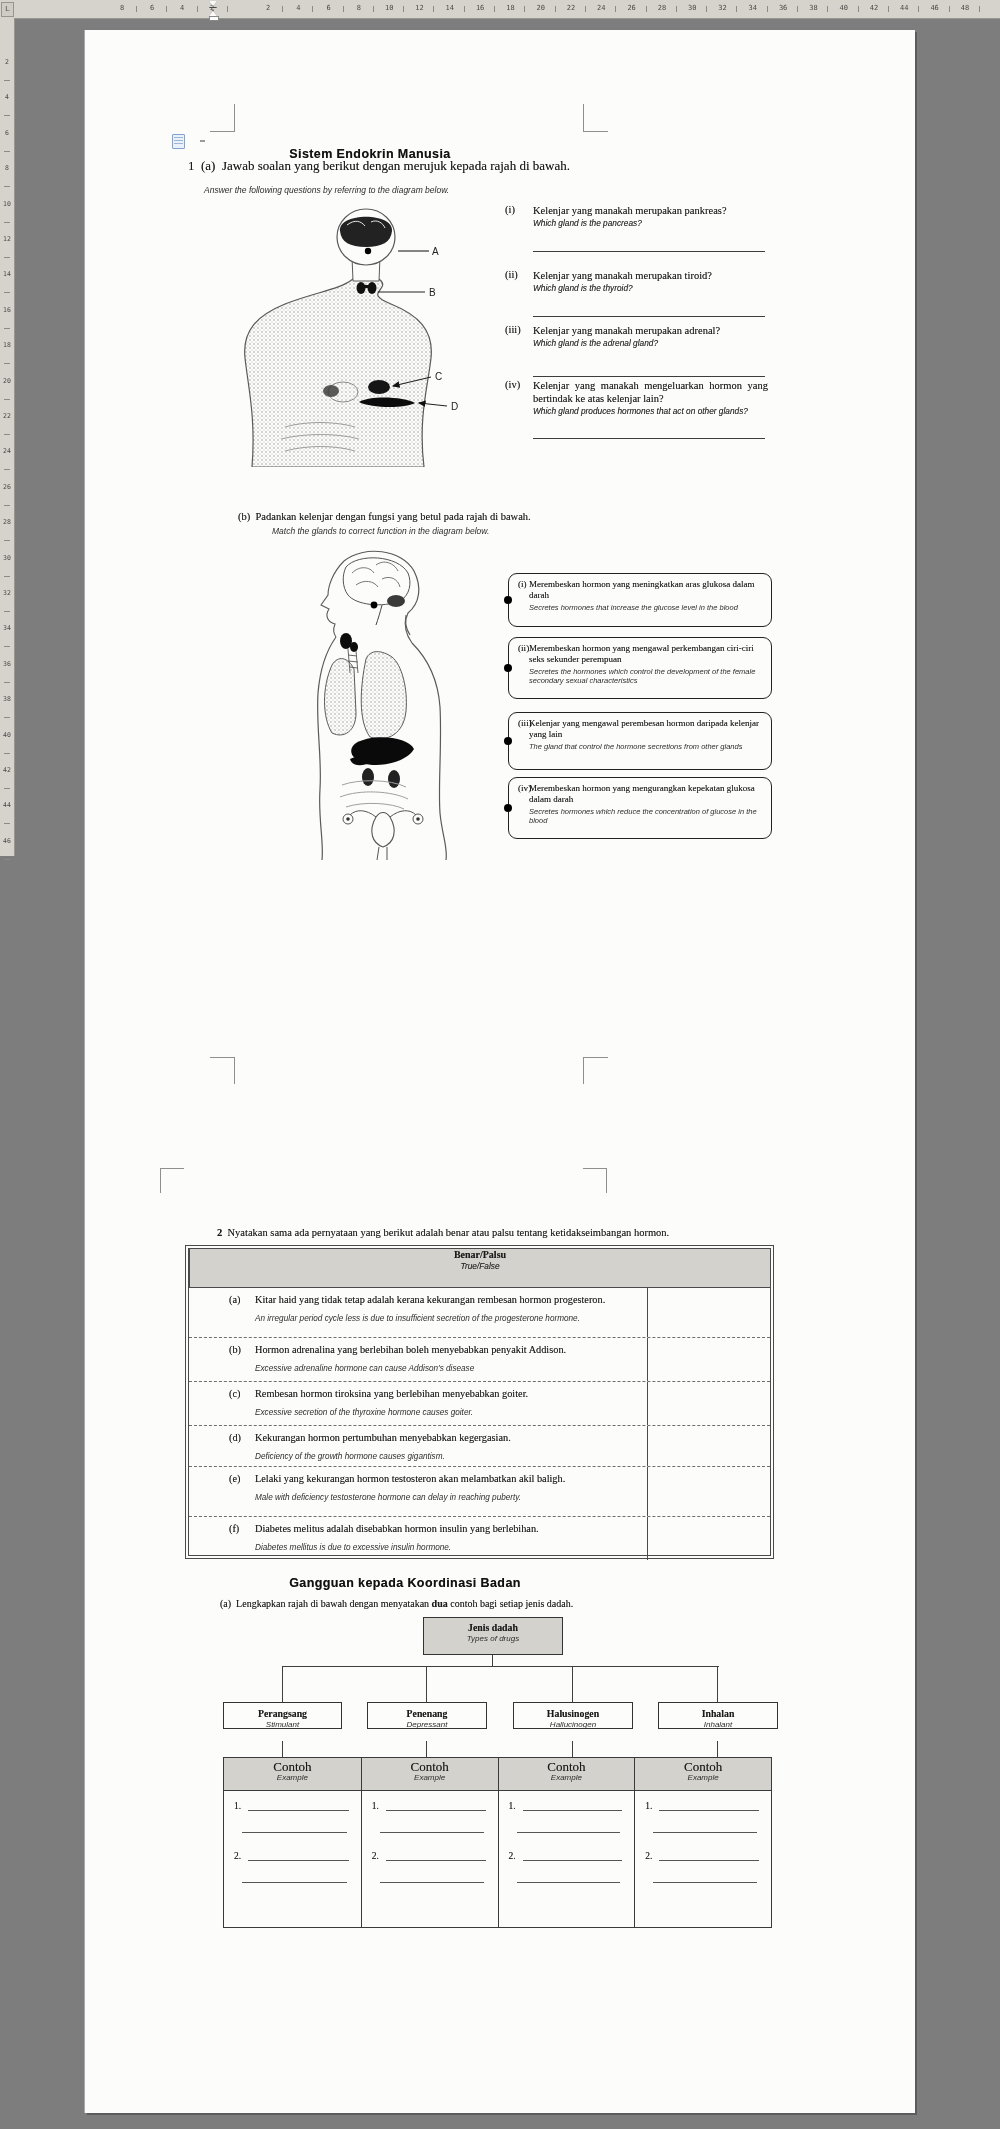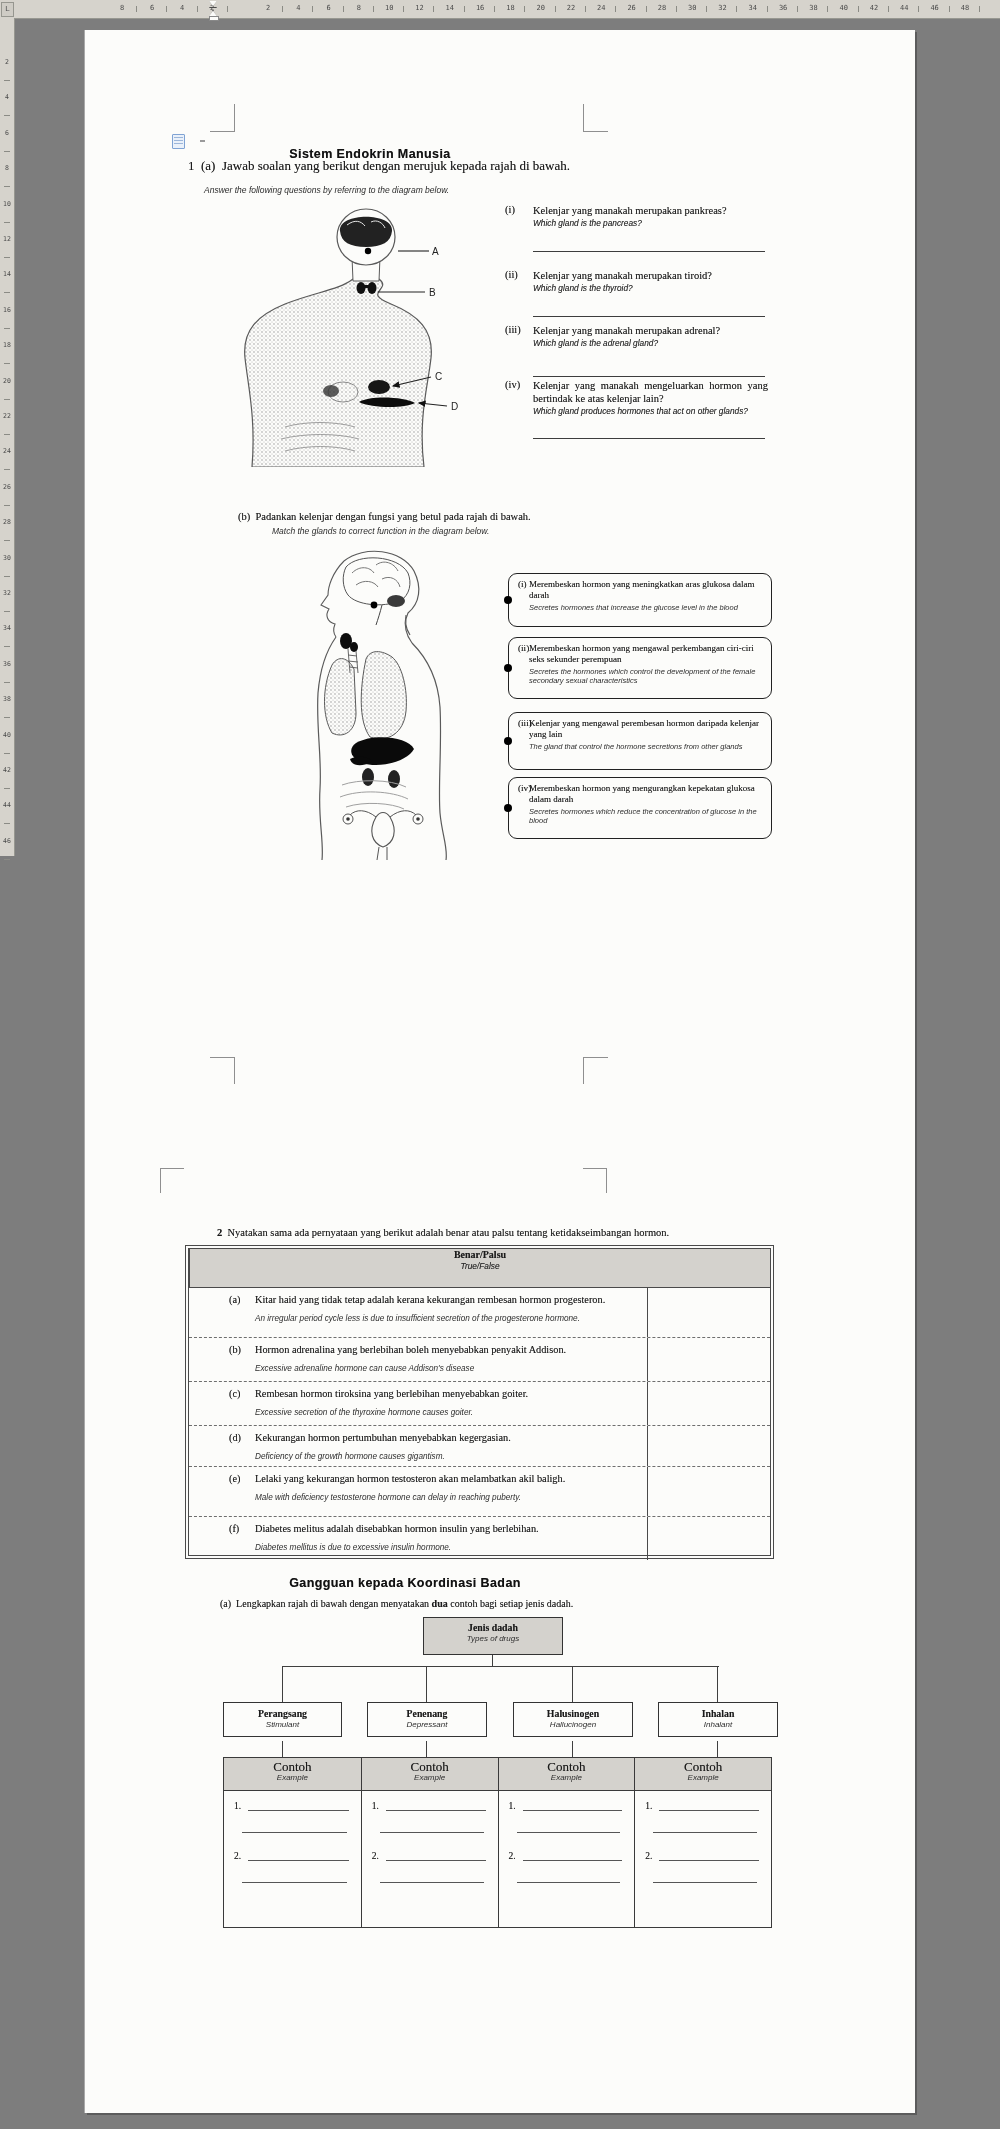--- a/index.html
+++ b/index.html
@@ -77,21 +77,21 @@
   .rlab{position:absolute;left:40px;top:6px;font-size:10.3px}
   .stmt .ms{font-size:10.3px;line-height:11.8px;text-align:justify}
   .stmt .en{font-size:8.2px;line-height:9.6px;margin-top:8px}
   .tf{flex:1;border-left:1.5px solid #4a4a4a}
   
   .conn{position:absolute;background:#3f3f3f}
   .rootbox{left:423px;top:1617px;width:140px;height:38px;border:1.2px solid #333;box-sizing:border-box;text-align:center;padding-top:4px}
   .rootbox .ms{font-size:9.8px;font-weight:bold;line-height:12px}
   .rootbox .en{font-size:8px;line-height:10px}
   .catwrap{left:0;top:0}
-  .catbox{position:absolute;top:1702px;height:35px;border:1.2px solid #333;box-sizing:border-box;background:#fcfcfa;text-align:center;padding-top:5px}
+  .catbox{position:absolute;top:1702px;height:27px;border:1.2px solid #333;box-sizing:border-box;background:#fcfcfa;text-align:center;padding-top:5px}
   .catbox:nth-of-type(1){left:223px;width:119px}
   .catbox:nth-of-type(2){left:367px;width:120px}
   .catbox:nth-of-type(3){left:513px;width:120px}
   .catbox:nth-of-type(4){left:658px;width:120px}
   .catbox .ms{font-size:9.8px;font-weight:bold;line-height:12px}
   .catbox .en{font-size:8px;line-height:10px}
   .dtable{left:223px;top:1757px;width:549px;height:171px;border:1.2px solid #3a3a3a;box-sizing:border-box;display:grid;grid-template-columns:1fr 1fr 1fr 1fr}
   .dcol{box-sizing:border-box}
   .dcol + .dcol{border-left:1px solid #3a3a3a}
   .dhead{height:33px;border-bottom:1px solid #3a3a3a;box-sizing:border-box;text-align:center;padding-top:3px}

